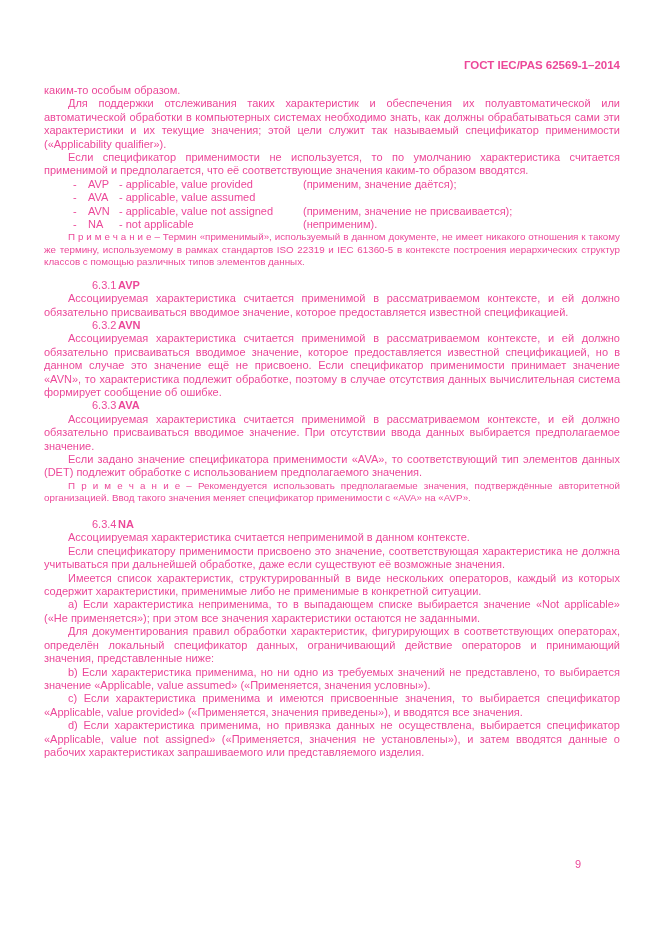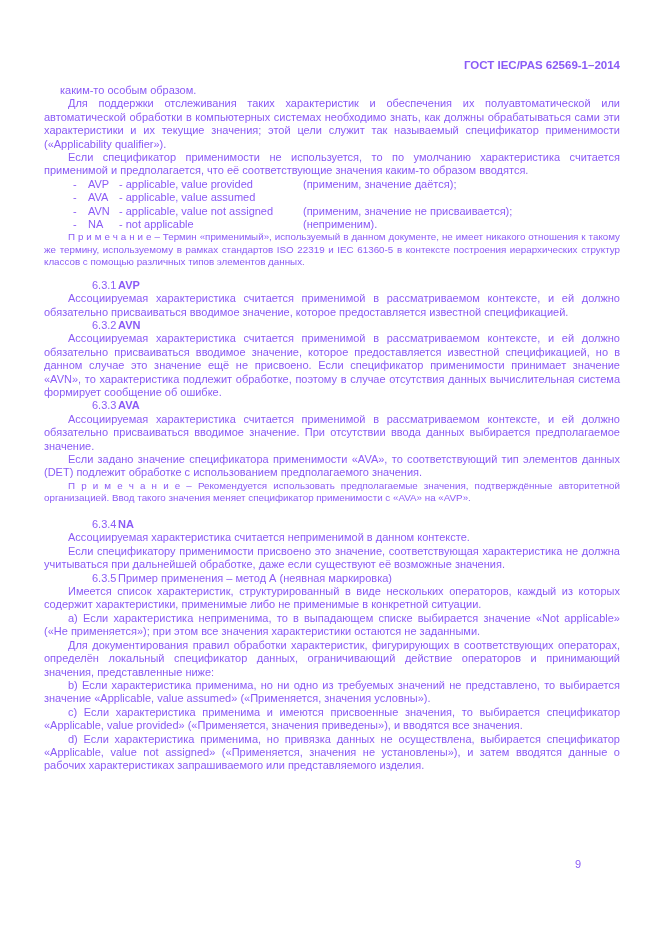--- a/index.html
+++ b/index.html
@@ -1,33 +1,33 @@
 <!DOCTYPE html>
 <html><head>
 <meta charset="utf-8">
 <style>
   html,body{margin:0;padding:0;background:#ffffff;}
   .page{
     position:relative;
     width:661px;height:936px;
     background:#ffffff;
     font-family:"Liberation Sans", sans-serif;
-    color:#8b5cf6;
+    color:#ec4899;
     overflow:hidden;
   }
   .doc-header{
     position:absolute;top:59px;left:44px;width:576px;
     text-align:right;font-weight:700;font-size:11.5px;line-height:13px;
   }
   .content{
     position:absolute;top:84px;left:44px;width:576px;
     font-size:11px;line-height:13.4px;text-align:justify;
   }
   .content p{margin:0;text-indent:24px;}
-  .content p.ni{text-indent:0;margin-left:16px;}
+  .content p.ni{text-indent:0;}
   .note{font-size:9.8px;line-height:12.1px;}
   .sec{white-space:nowrap;}
   .snum{display:inline-block;width:50px;}
   .b{font-weight:700;}
   .codes{margin:0;}
   .crow{display:flex;margin-left:29px;}
   .c-dash{width:15px;flex:none;}
   .c-code{width:31px;flex:none;}
   .c-en{width:184px;flex:none;}
   .c-ru{flex:1;}
@@ -93,21 +93,20 @@
     <p>Если задано значение спецификатора применимости «AVA», то соответствующий тип элементов данных (DET) подлежит обработке с использованием предполагаемого значения.</p>
 
     <p class="note"><span class="nlabel">П р и м е ч а н и е</span> <span>– Рекомендуется использовать предполагаемые значения, подтверждённые авторитетной организацией. Ввод такого значения меняет спецификатор применимости с «AVA» на «AVP».</span></p>
 
     <div class="vgap2"></div>
 
     <p class="sec"><span class="snum">6.3.4</span><span class="b">NA</span></p>
     <p>Ассоциируемая характеристика считается неприменимой в данном контексте.</p>
     <p>Если спецификатору применимости присвоено это значение, соответствующая характеристика не должна учитываться при дальнейшей обработке, даже если существуют её возможные значения.</p>
 
-    <p class="sec"><span class="snum">6.3.5</span><span>Пример применения – метод А (неявная маркировка)</span></p>
     <p>Имеется список характеристик, структурированный в виде нескольких операторов, каждый из которых содержит характеристики, применимые либо не применимые в конкретной ситуации.</p>
     <p>a) Если характеристика неприменима, то в выпадающем списке выбирается значение «Not applicable» («Не применяется»); при этом все значения характеристики остаются не заданными.</p>
 
     <p>Для документирования правил обработки характеристик, фигурирующих в соответствующих операторах, определён локальный спецификатор данных, ограничивающий действие операторов и принимающий значения, представленные ниже:</p>
     <p>b) Если характеристика применима, но ни одно из требуемых значений не представлено, то выбирается значение «Applicable, value assumed» («Применяется, значения условны»).</p>
     <p>c) Если характеристика применима и имеются присвоенные значения, то выбирается спецификатор «Applicable, value provided» («Применяется, значения приведены»), и вводятся все значения.</p>
     <p>d) Если характеристика применима, но привязка данных не осуществлена, выбирается спецификатор «Applicable, value not assigned» («Применяется, значения не установлены»), и затем вводятся данные о рабочих характеристиках запрашиваемого или представляемого изделия.</p>
 
 
   </div>

